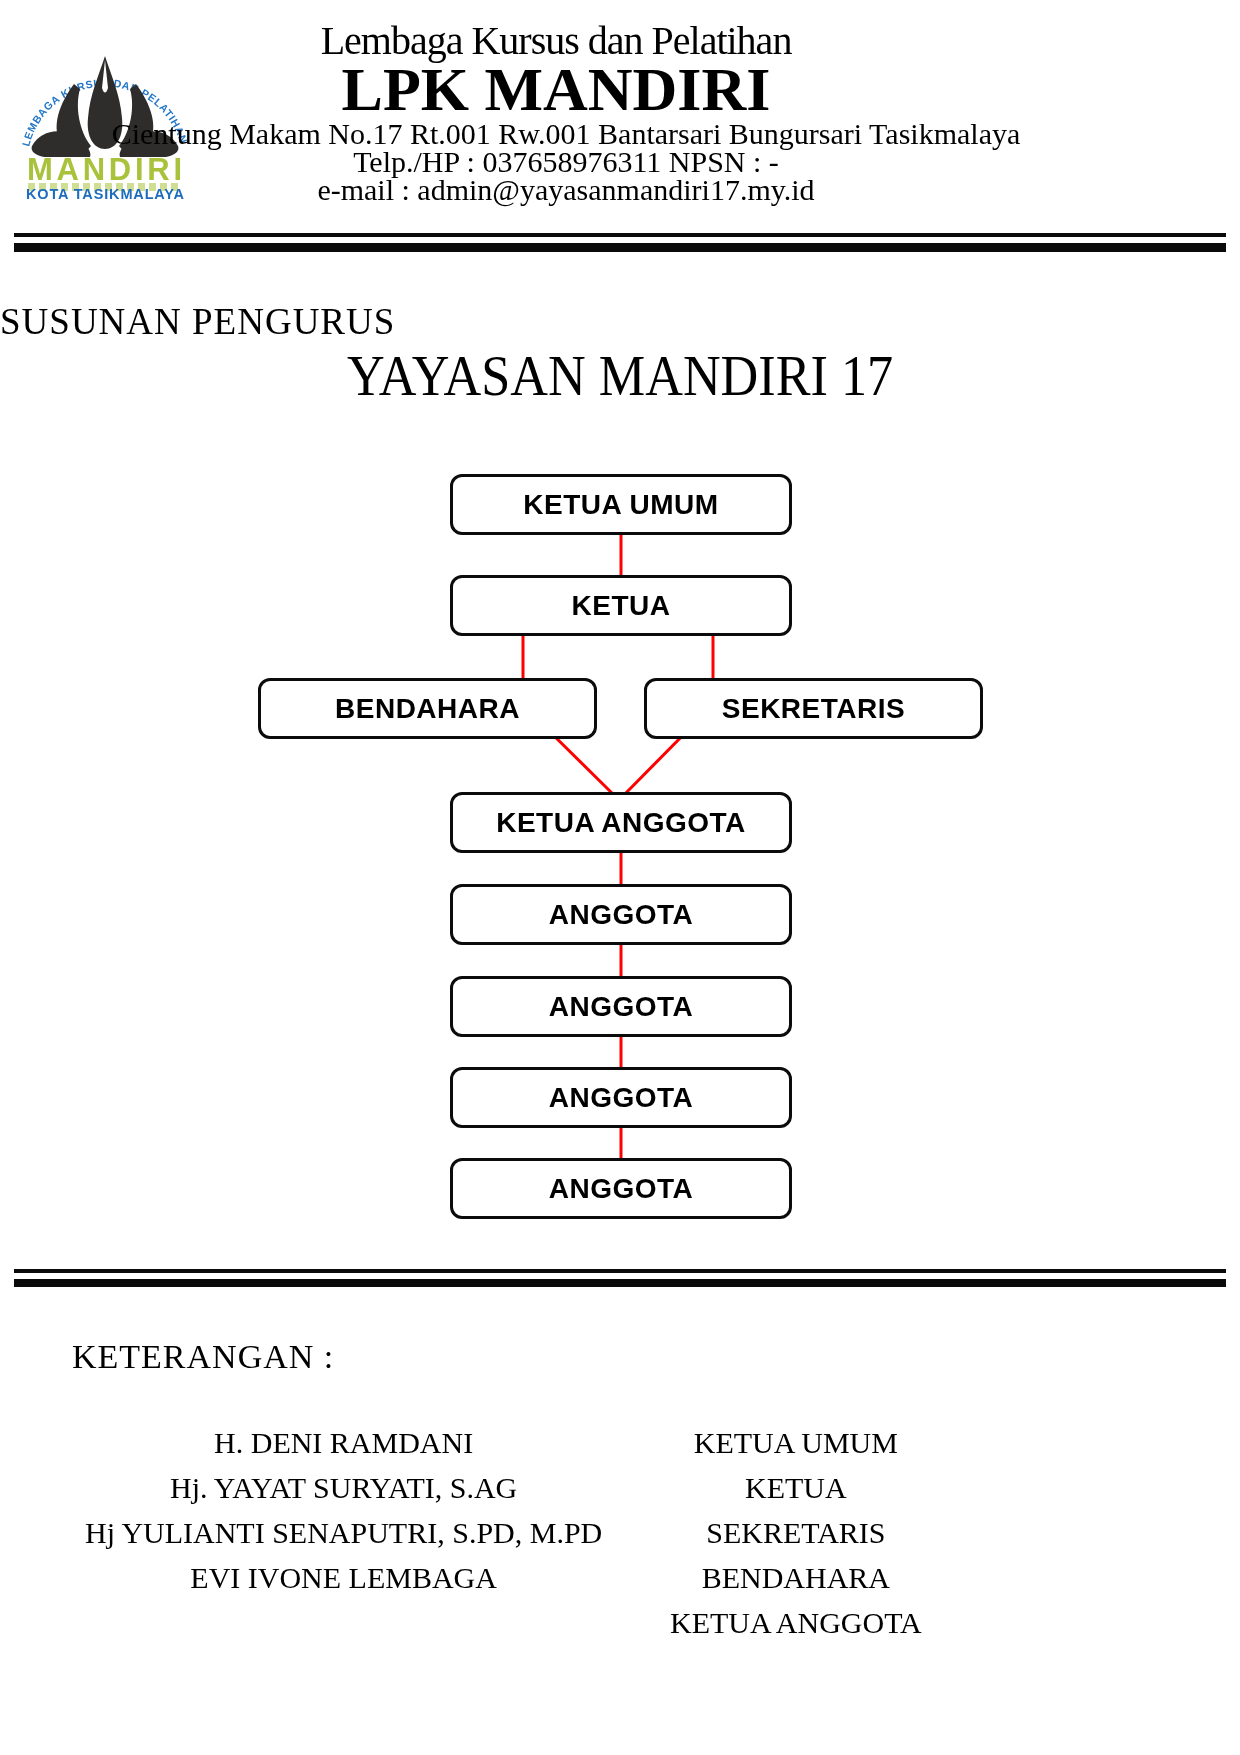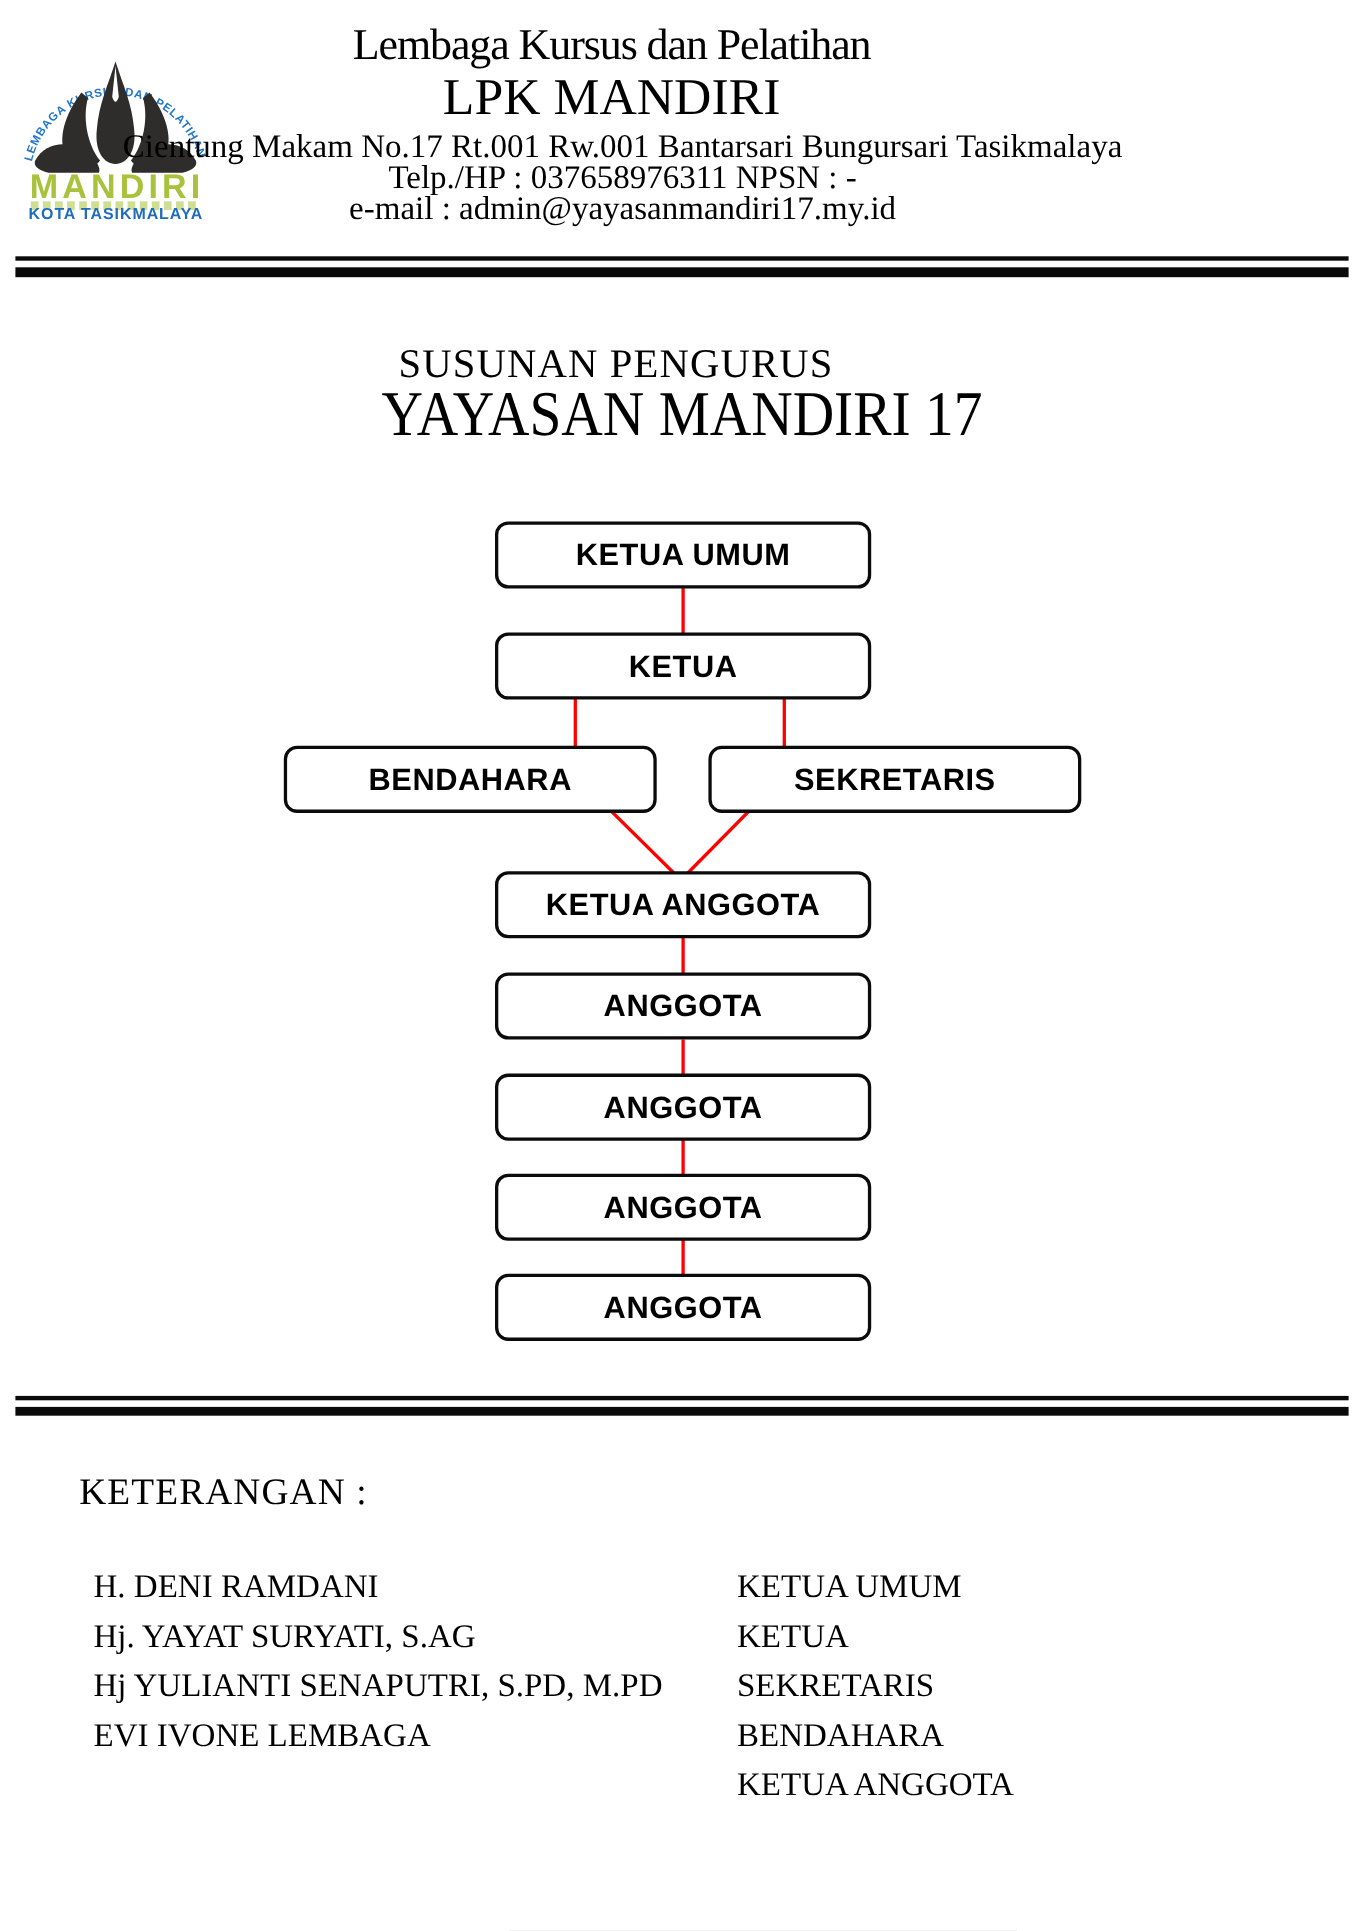--- a/index.html
+++ b/index.html
@@ -15,31 +15,31 @@
                 font-weight:bold; font-size:10.6px; letter-spacing:.6px; }
   .logo-brand { fill:var(--logo_green,#a9c23c); font-family:"Liberation Sans",sans-serif;
                 font-weight:bold; font-size:31px; letter-spacing:1px; }
   .logo-city  { fill:var(--logo_city_blue,#1d6cbd); font-family:"Liberation Sans",sans-serif;
                 font-weight:bold; font-size:14.5px; }
   .lotus      { fill:var(--lotus_dark,#2e2d2c); }
   .fence rect { fill:var(--logo_green,#a9c23c); opacity:.55; }
 
   .letterhead-text { position:absolute; left:0; top:18px; width:1112px; text-align:center; }
   .lh-org    { font-size:40px; line-height:46px; letter-spacing:-1px; white-space:nowrap; }
-  .lh-brand  { font-size:47px; line-height:50px; font-weight:normal; white-space:nowrap; }
+  .lh-brand  { font-size:62px; line-height:50px; font-weight:bold; white-space:nowrap; }
   .lh-small  { font-size:30px; line-height:28px; white-space:nowrap;margin-left:20px; }
   .lh-gap    { height:6px; }
 
   .double-rule { position:absolute; left:14px; width:1212px; height:6px;
                  border-top:4px solid #0a0a0a; border-bottom:9px solid #0a0a0a; }
   #rule-top    { top:233px; }
   #rule-bottom { top:1269px; border-bottom-width:8px; }
 
   
-  .doc-subtitle { position:absolute; top:310px; left:0; width:1120px; text-align:center;
+  .doc-subtitle { position:absolute; top:300px; left:0; width:1120px; text-align:left;
                   font-size:37px; letter-spacing:1px; white-space:nowrap; }
   .doc-title    { position:absolute; top:342px; left:0; width:1240px; text-align:center;
                   font-size:58px; letter-spacing:0; white-space:nowrap;
                   transform:scaleX(.9); transform-origin:620px 0; }
 
   
   .connector-layer { position:absolute; left:0; top:0; width:1240px; height:1755px; z-index:1; }
   .connector-layer line { stroke:var(--connector_red,#ff0000); stroke-width:3; }
 
   .node { position:absolute; box-sizing:border-box; left:450px; width:342px; height:61px;
@@ -55,21 +55,21 @@
   #node-anggota-1     { top:884px; }
   #node-anggota-2     { top:976px; }
   #node-anggota-3     { top:1067px; }
   #node-anggota-4     { top:1158px; }
 
   
   .ket-heading { position:absolute; left:72px; top:1338px; font-size:34px;
                  letter-spacing:1px; white-space:nowrap; }
   .ket-names { position:absolute; left:85px;  top:1420px; font-size:30px; line-height:45px; }
   .ket-roles { position:absolute; left:670px; top:1420px; font-size:30px; line-height:45px; }
-  .ket-row   { white-space:nowrap; }
+  .ket-row   { white-space:nowrap;text-align:center; }
 </style>
 </head>
 <body>
 
 <div class="page">
 
   <svg class="logo" viewBox="0 0 182 166">
     <defs>
       <path id="arcPath" d="M 15,113 A 78,78 0 0 1 167,113" fill="none"></path>
     </defs>

